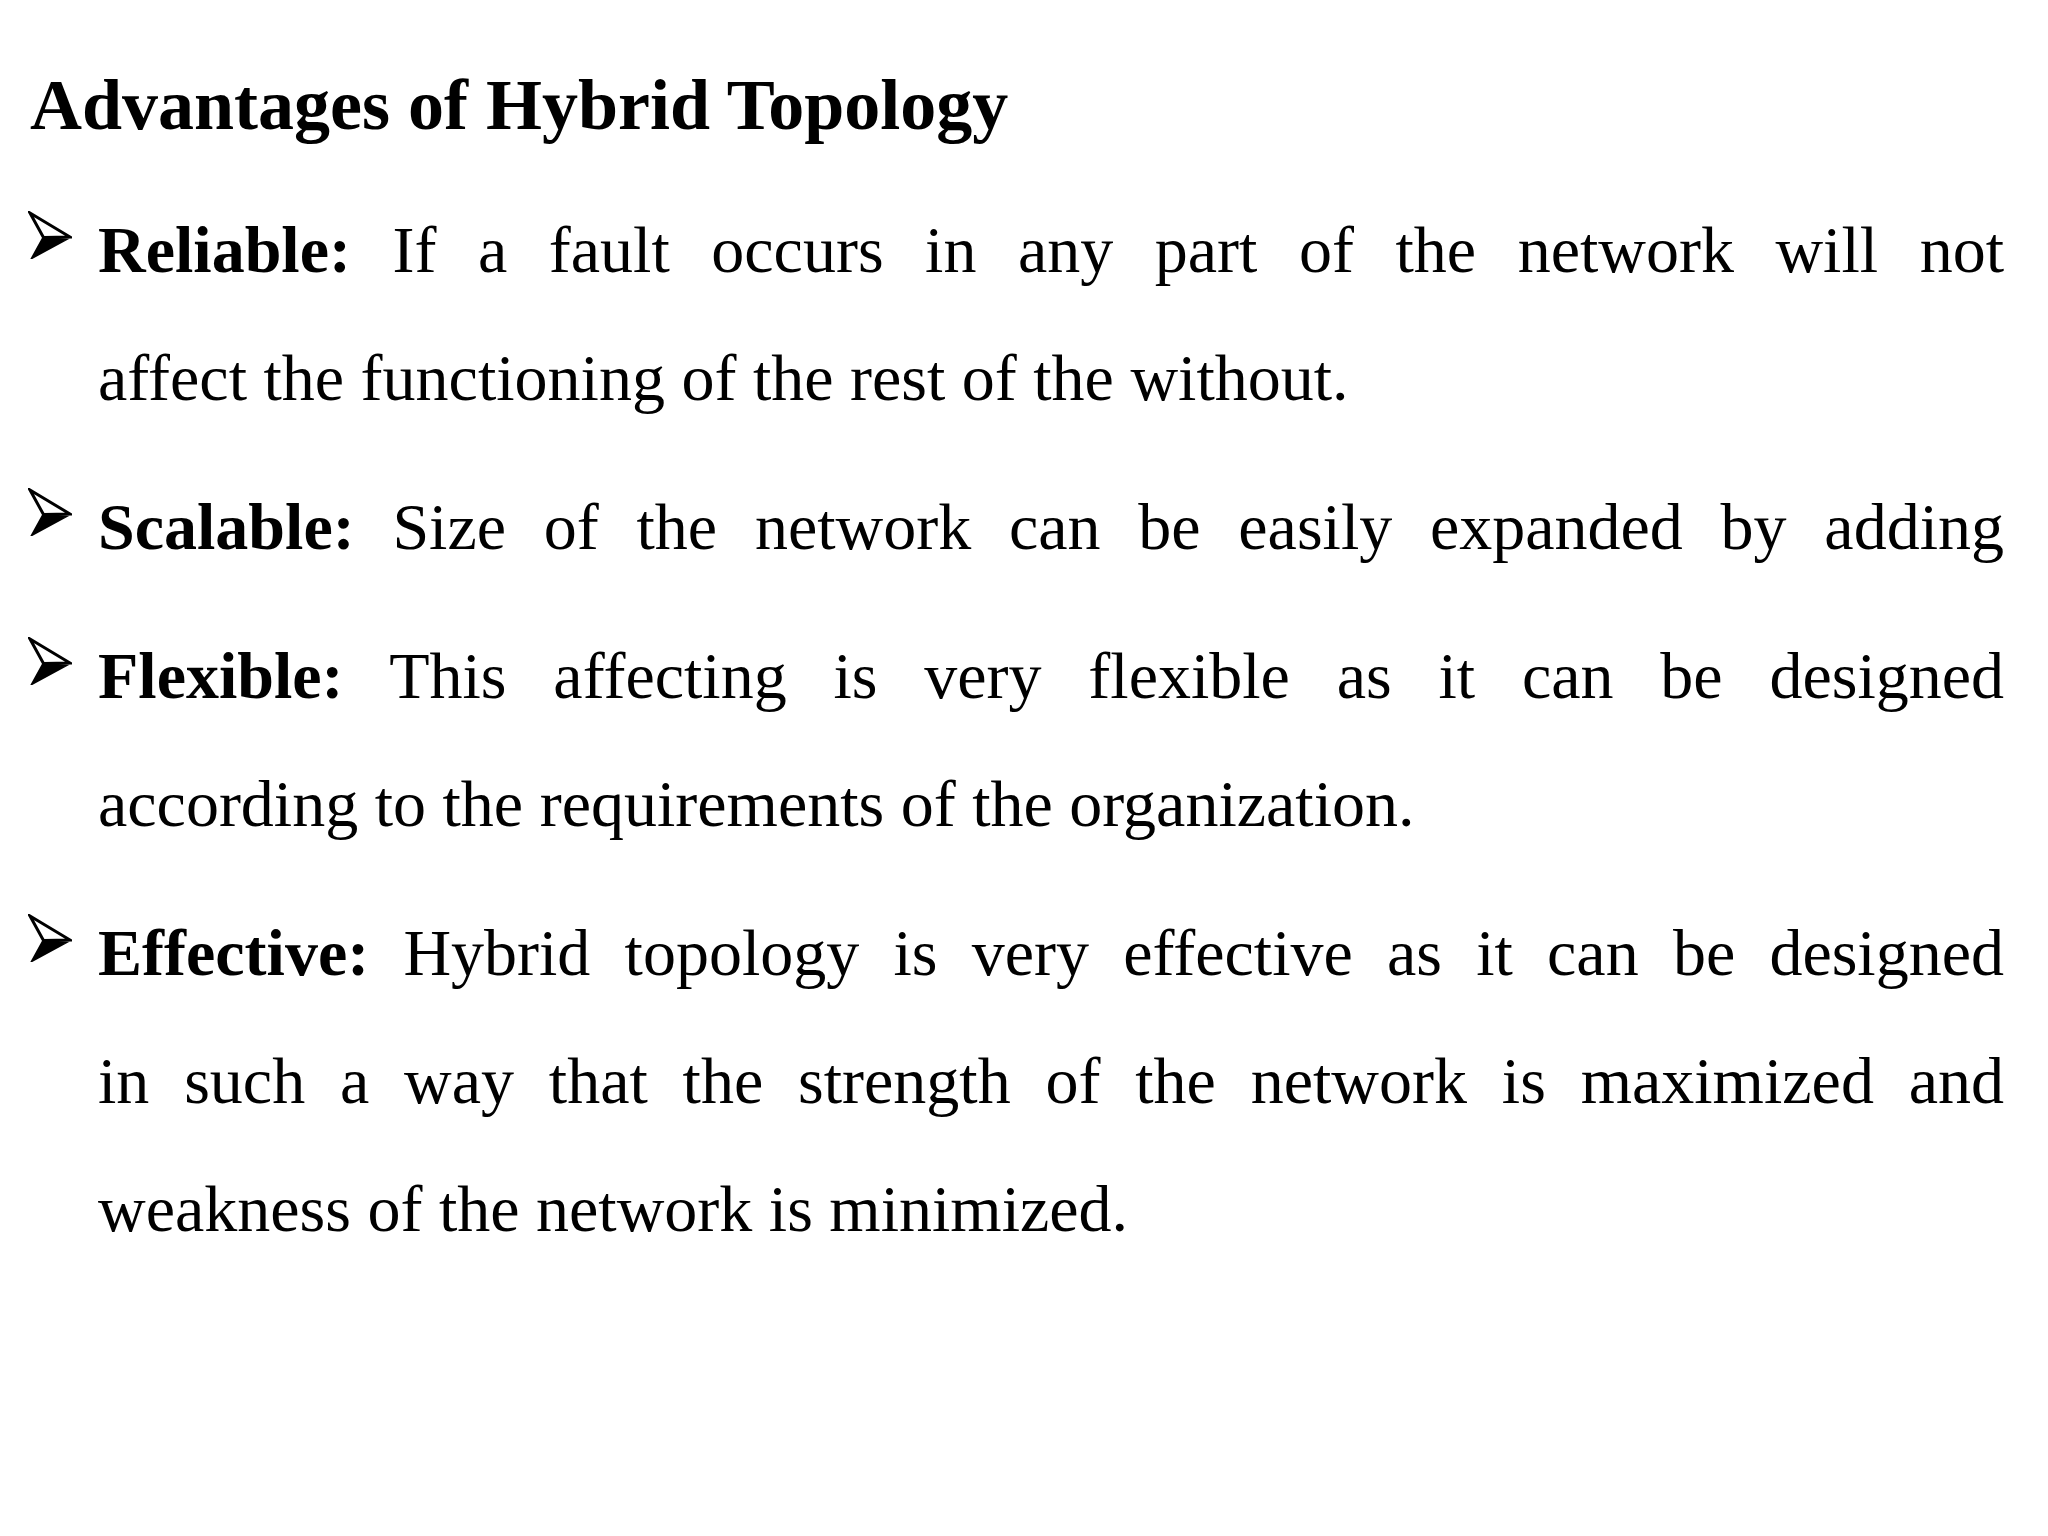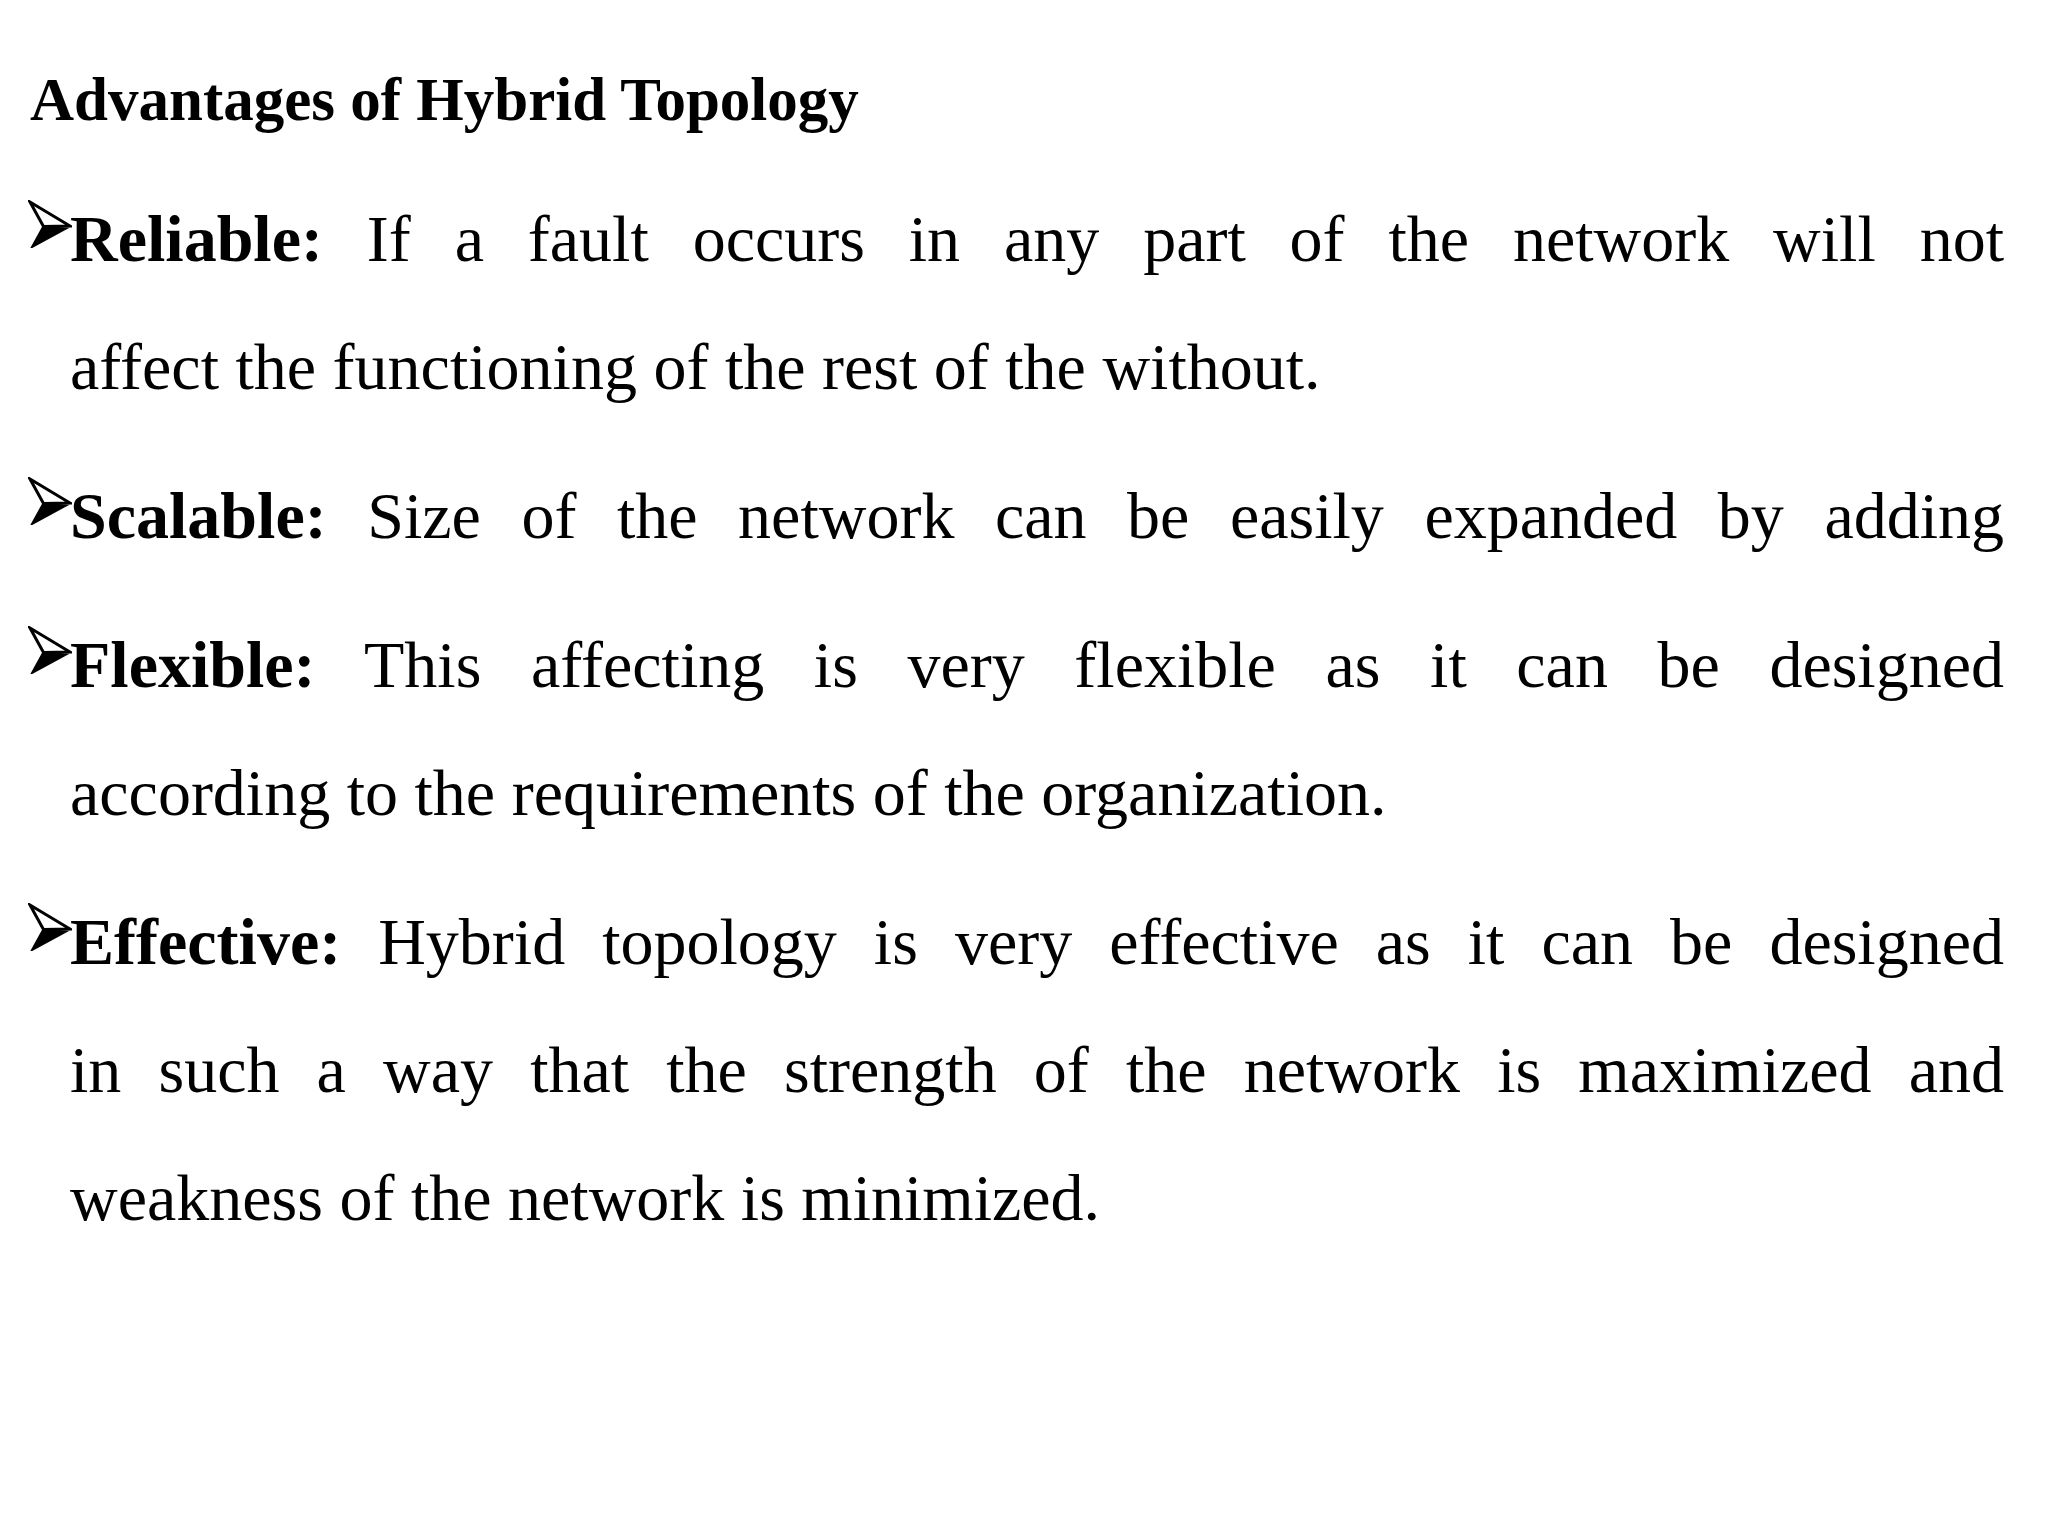--- a/index.html
+++ b/index.html
@@ -5,32 +5,32 @@
   html,body{margin:0;padding:0;}
   body{
     width:2048px;height:1536px;
     background:#ffffff;color:#000000;
     overflow:hidden;
     font-family:"Liberation Serif", serif;
   }
   .slide{position:relative;width:2048px;height:1536px;background:#ffffff;}
   .title{
     margin:69px 0 8px 30px;
-    font-size:61px;
+    font-size:72px;
     line-height:1;
     font-weight:bold;
     letter-spacing:0px;
   }
   .bullets{
     margin-top:45px;
     margin-right:44px;
   }
   .bullet{
     position:relative;
-    padding-left:70px;
+    padding-left:98px;
     font-size:66px;
     line-height:128px;
     margin-bottom:21px;
   }
   .marker{
     position:absolute;
     left:28px;
     top:25px;
     width:44px;
     height:48px;

